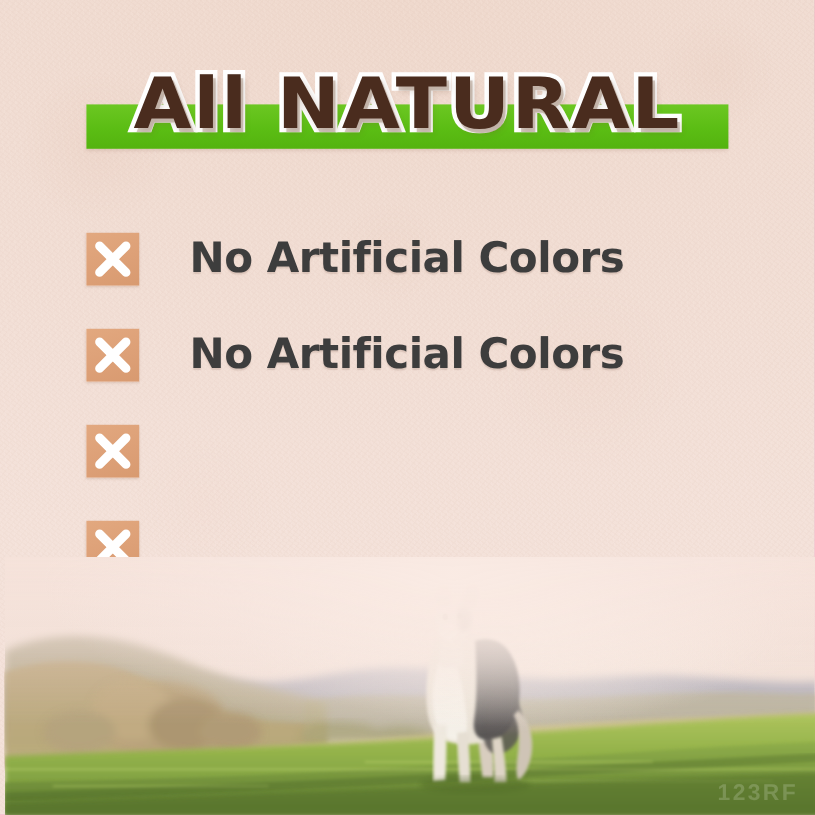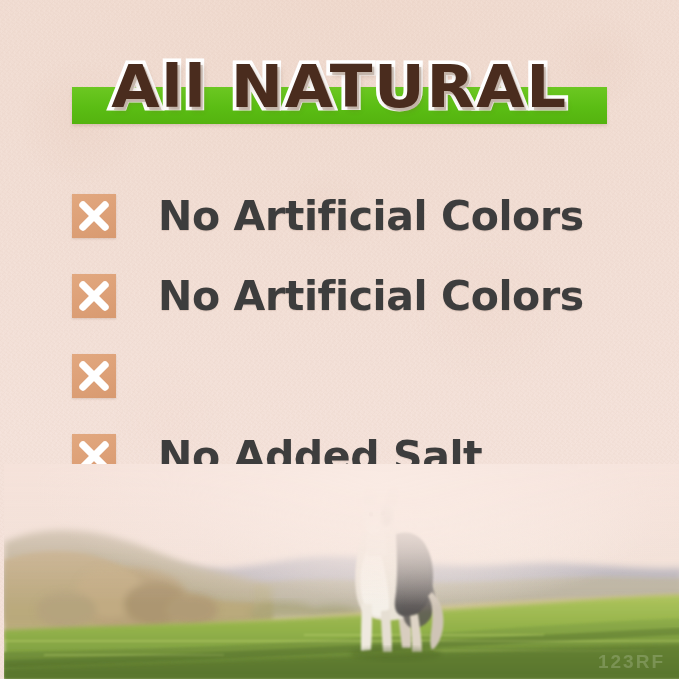--- a/index.html
+++ b/index.html
@@ -86,21 +86,21 @@
     width:44px; height:44px;
     flex:0 0 44px;
     background:linear-gradient(160deg,#e2a87f 0%,#dda077 55%,#d89a70 100%);
     box-shadow:0 1px 2px rgba(140,95,70,.22);
   }
   .x-box svg{ display:block; width:44px; height:44px; }
   .feature-label{
     margin-left:42px;
     font-family:"DejaVu Sans", sans-serif;
     font-weight:bold;
-    font-size:41px;
+    font-size:35px;
     letter-spacing:-0.4px;
     color:#3d3d3d;
     white-space:nowrap;
     text-shadow:0 1px 1px rgba(140,110,95,.22);
   }
 
   
   .photo{
     position:absolute; left:4px; bottom:0; width:679px; height:215px;
     overflow:hidden;
@@ -179,21 +179,20 @@
 
     <div class="feature-row">
       <span class="x-box">
         <svg viewBox="0 0 44 44" xmlns="http://www.w3.org/2000/svg">
           <g stroke="#ffffff" stroke-width="7.4" stroke-linecap="round">
             <line x1="11" y1="11" x2="33" y2="33"></line>
             <line x1="33" y1="11" x2="11" y2="33"></line>
           </g>
         </svg>
       </span>
-      <span class="feature-label">No Added Salt</span>
     </div>
 
   </div>
 
   <div class="photo">
     <svg viewBox="0 0 679 215" xmlns="http://www.w3.org/2000/svg">
       <defs>
         <linearGradient id="skyG" x1="0" y1="0" x2="0" y2="1">
           <stop offset="0%" stop-color="#f3e2d9"></stop>
           <stop offset="55%" stop-color="#f2e1d8"></stop>

